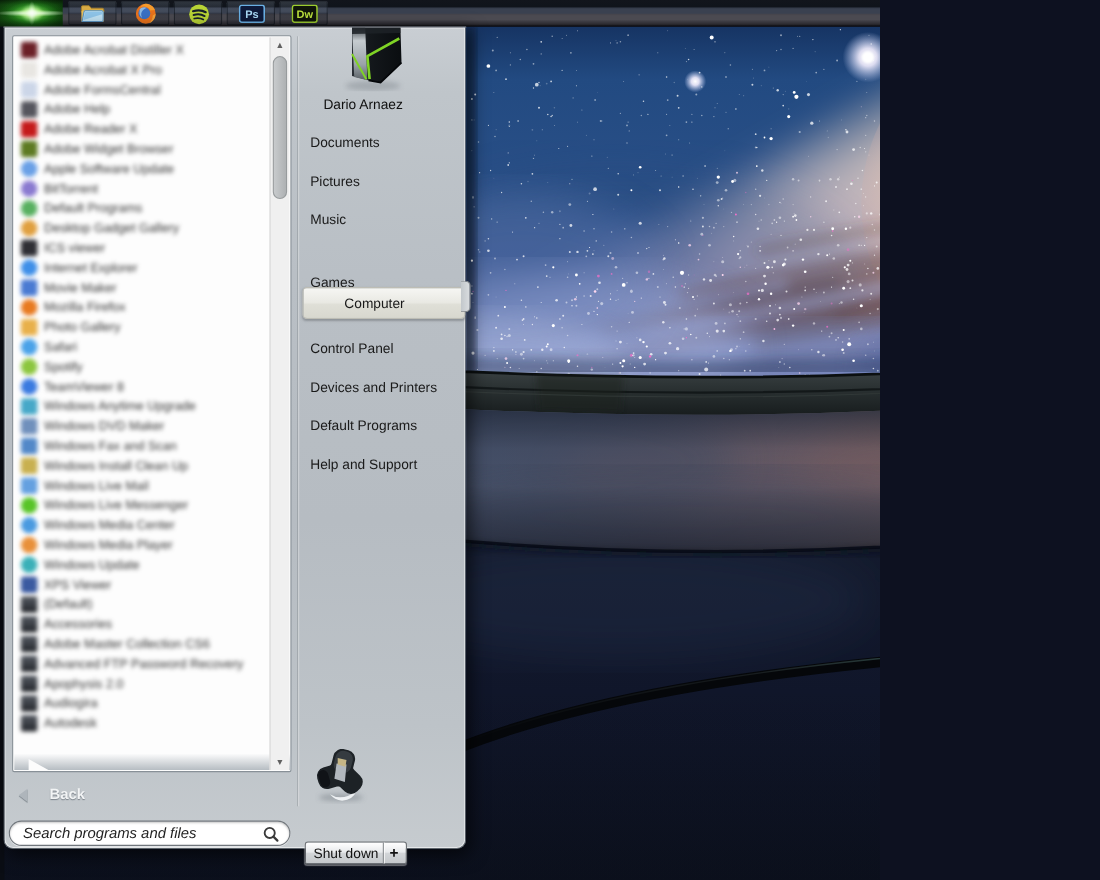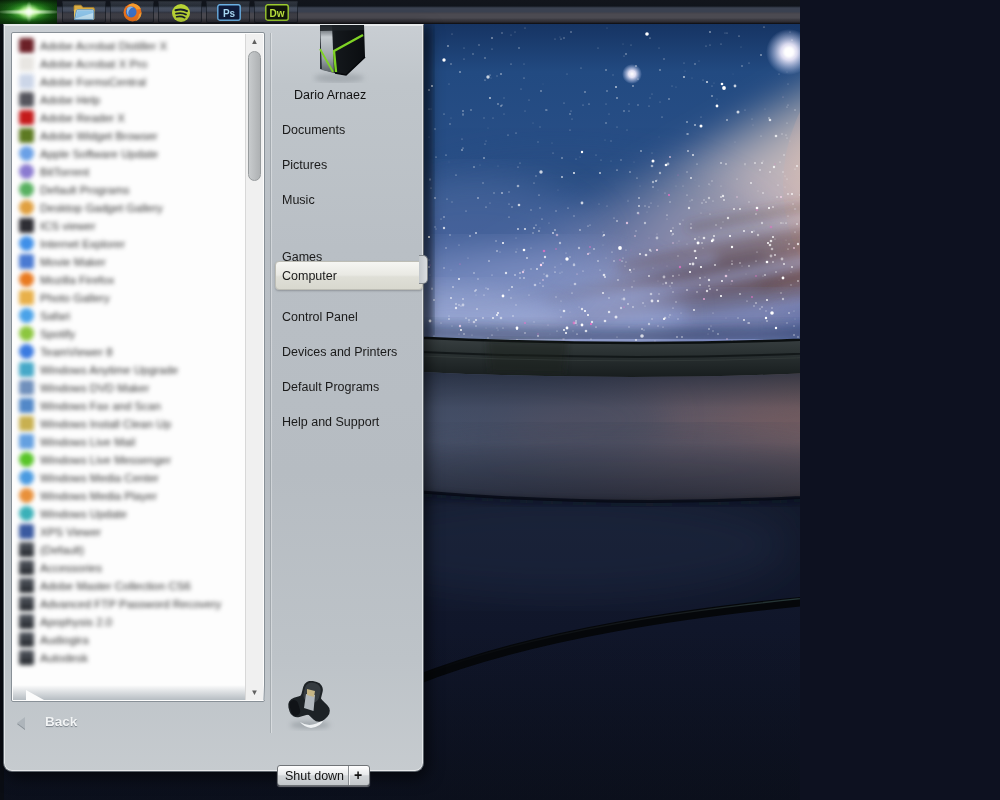--- a/index.html
+++ b/index.html
@@ -1649,21 +1649,21 @@
     <path d="M9,24 L22,47" fill="none" stroke="#7fd325" stroke-width="1.8"></path>
     <path d="M54,32 L35,50 L24,48" fill="none" stroke="#05070a" stroke-width="1.6"></path>
   </svg>
 
   <div class="ritem" style="top:61px;color:#111;margin-left:12px;">Dario Arnaez</div>
   <div class="ritem" style="top:96px;">Documents</div>
   <div class="ritem" style="top:131px;">Pictures</div>
   <div class="ritem" style="top:166px;">Music</div>
   <div class="ritem" style="top:223px;">Games</div>
   <div id="computer-hl"></div>
-  <div class="ritem" style="top:242px;">Computer</div>
+  <div class="ritem" style="top:242px;margin-left:31px;">Computer</div>
   <div class="ritem" style="top:283px;text-align:center;">Control Panel</div>
   <div class="ritem" style="top:318px;">Devices and Printers</div>
   <div class="ritem" style="top:353px;">Default Programs</div>
   <div class="ritem" style="top:388px;">Help and Support</div>
 
   <svg style="position:absolute;left:282px;top:656px" width="52" height="50" viewBox="0 0 52 50">
     <defs>
           <linearGradient id="sping" x1="0" y1="0" x2="0" y2="1">
       <stop offset="0" stop-color="#383e45"></stop>
             <stop offset="0.6" stop-color="#181c20"></stop>
@@ -1690,20 +1690,27 @@
     <g transform="rotate(254 24 22)">
           <rect x="15.5" y="1.5" width="16" height="9" rx="4.5" fill="#101317"></rect>
         </g>
     <path d="M20,13 L29,14 L27.5,30 L18,27 Z" fill="#b2b8be"></path>
     <path d="M21,8 L29,10 L28,16 L21,14 Z" fill="#c6b686"></path>
   </svg>
 
   <div style="position:absolute;left:266px;top:8px;width:1px;height:700px;background:rgba(90,98,105,.25);box-shadow:1px 0 0 rgba(255,255,255,.35);"></div>
   <div id="back-arrow"></div>
   <div id="back-label">Back</div>
+  <div id="search">
+        <span>Search programs and files</span>
+    <svg style="position:absolute;right:9px;top:4px" width="15" height="15" viewBox="0 0 15 15">
+      <circle cx="6.2" cy="6.2" r="4.6" fill="none" stroke="#3a3a3a" stroke-width="1.7"></circle>
+      <line x1="9.8" y1="9.8" x2="13.2" y2="13.2" stroke="#3a3a3a" stroke-width="2" stroke-linecap="round"></line>
+    </svg>
+  </div>
   <div id="shut">
         <span class="txt">Shut down</span>
         <span class="div"></span>
         <span class="plus">+</span>
       </div>
 </div>
 <div id="edgetab"></div>
 
 </div>
 

